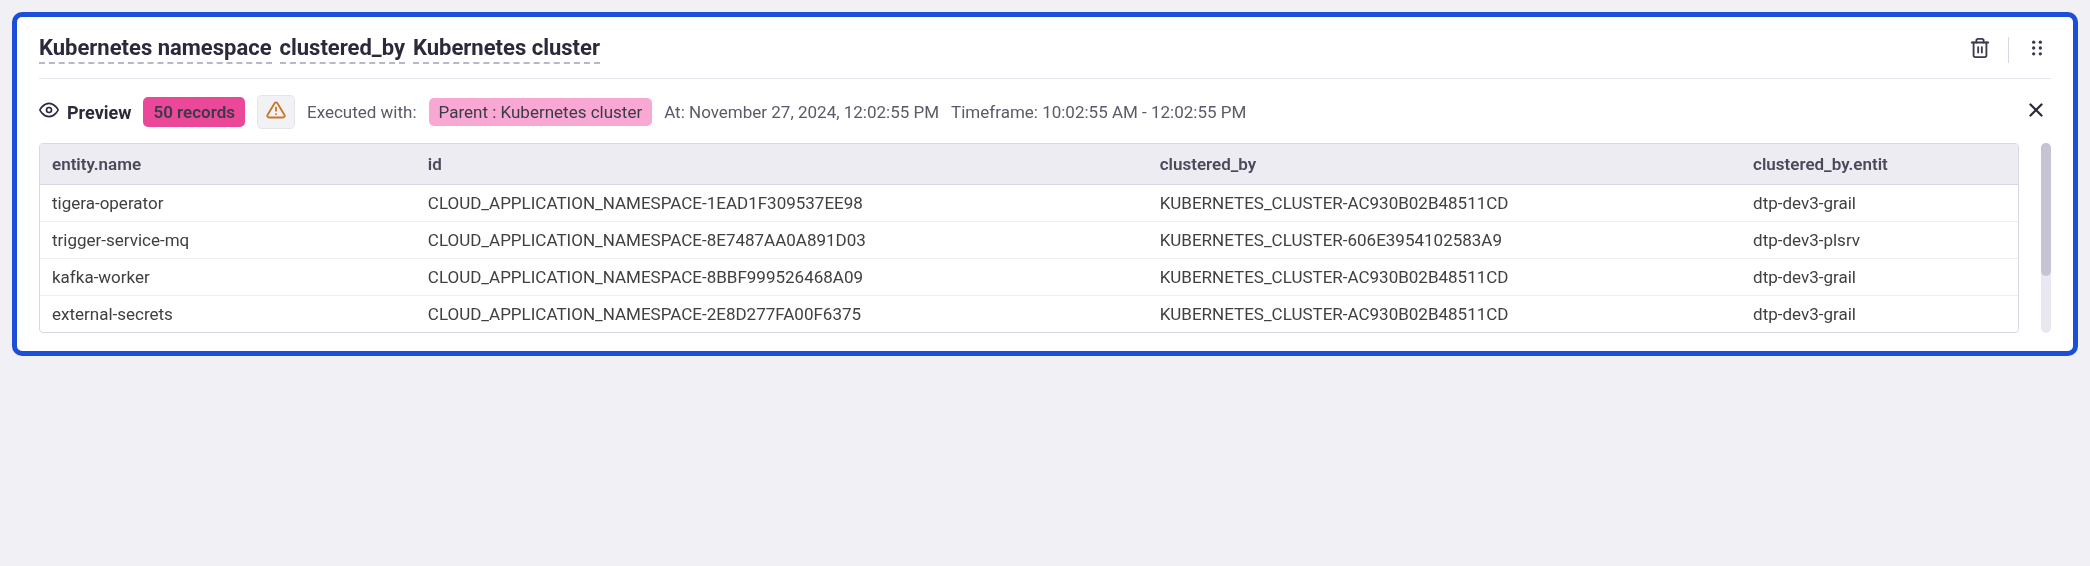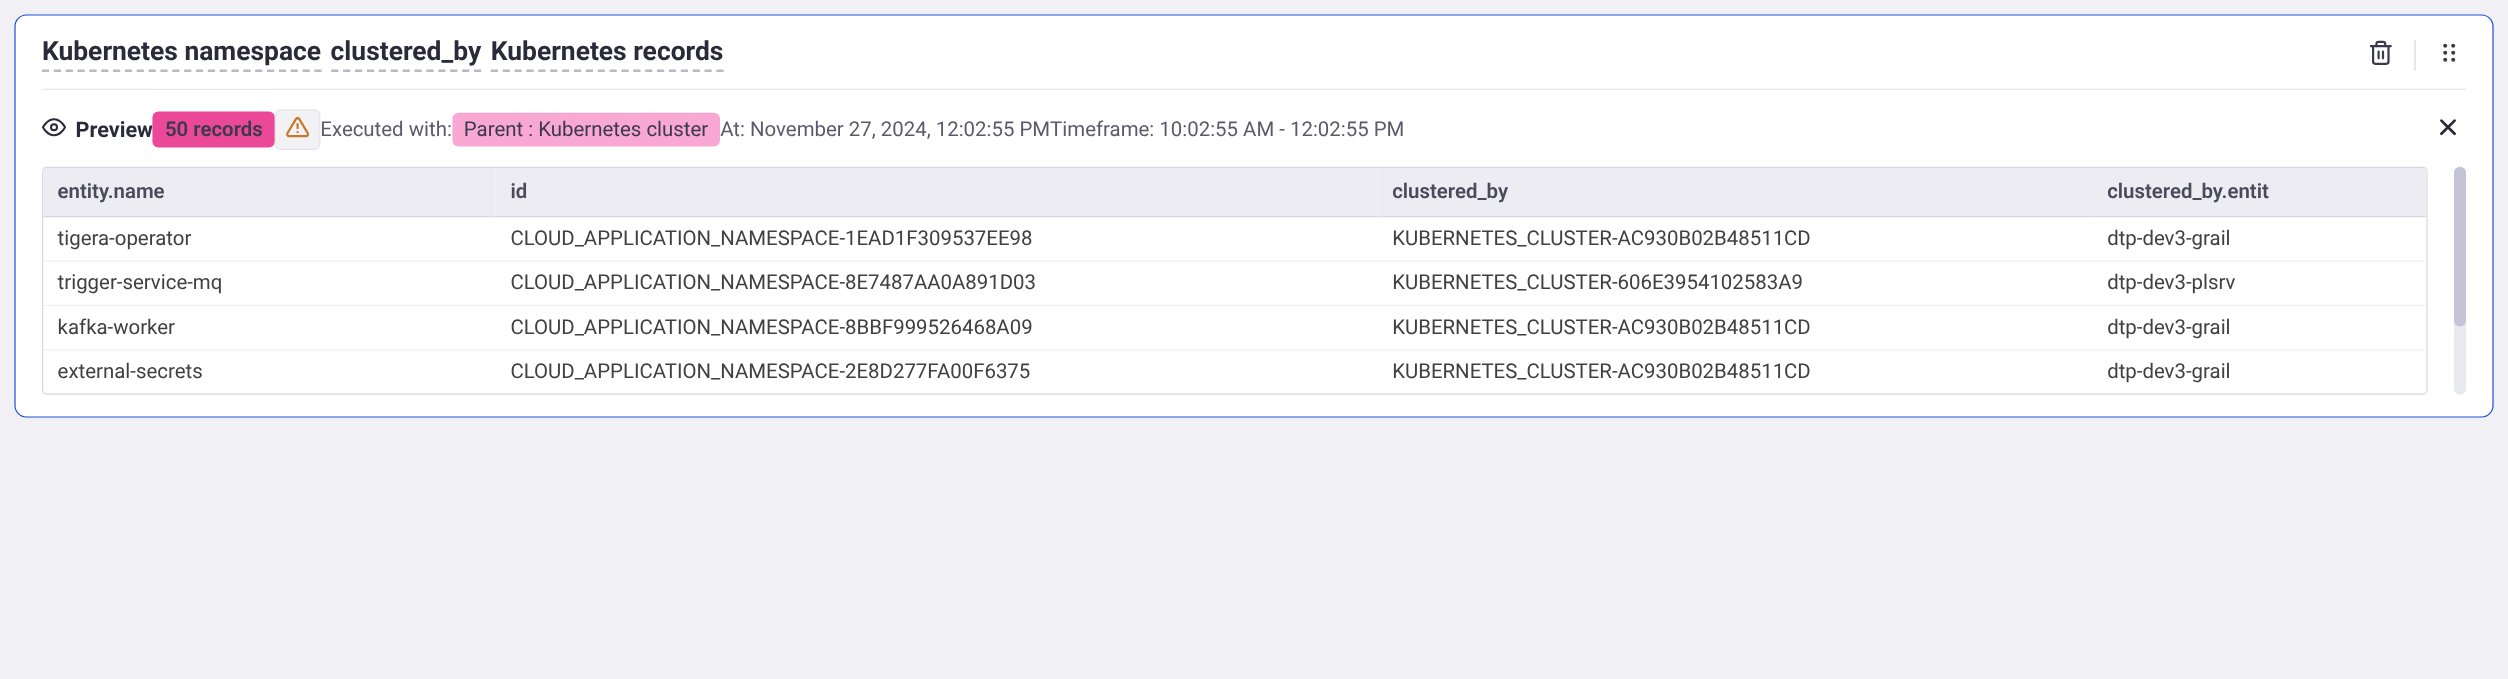--- a/index.html
+++ b/index.html
@@ -10,21 +10,21 @@
     body {
       font-family: -apple-system, BlinkMacSystemFont, "Segoe UI", Roboto, sans-serif;
       background: #f0f0f5;
       padding: 12px;
       color: #2a2a3a;
     }
     .panel {
       background: #ffffff;
       border-radius: 10px;
       padding: 18px 22px;
-      border: 1px solid #1d4ed8;
+      border: 5px solid #1d4ed8;
     }
     .header-row {
       display: flex;
       align-items: center;
       justify-content: space-between;
       margin-bottom: 14px;
     }
     .title {
       font-size: 22px;
       font-weight: 700;
@@ -107,20 +107,21 @@
     }
     .preview-row {
       display: flex;
       align-items: center;
       justify-content: space-between;
       margin-bottom: 14px;
     }
     .preview-left {
       display: flex;
       align-items: center;
+      gap: 12px;
       flex-wrap: wrap;
     }
     .preview-label-wrap {
       display: flex;
       align-items: center;
       gap: 8px;
       font-weight: 700;
       font-size: 18px;
       color: #2a2a3a;
     }
@@ -216,21 +217,21 @@
   </style>
 </head>
 <body>
 
 <div class="panel">
 
   <div class="header-row">
     <div class="title">
       <span class="title-segment">Kubernetes namespace</span>
       <span class="title-segment">clustered_by</span>
-      <span class="title-segment">Kubernetes records</span>
+      <span class="title-segment">Kubernetes cluster</span>
     </div>
     <div class="header-actions">
       <div class="icon-btn">
         <span>
           <svg width="22" height="22" viewBox="0 0 24 24" fill="none" stroke="currentColor" stroke-width="2" stroke-linecap="round" stroke-linejoin="round">
               <polyline points="3 6 5 6 21 6"></polyline>
               <path d="M19 6v14a2 2 0 0 1-2 2H7a2 2 0 0 1-2-2V6m3 0V4a2 2 0 0 1 2-2h4a2 2 0 0 1 2 2v2"></path>
               <line x1="10" y1="11" x2="10" y2="17"></line>
               <line x1="14" y1="11" x2="14" y2="17"></line>
             </svg>

